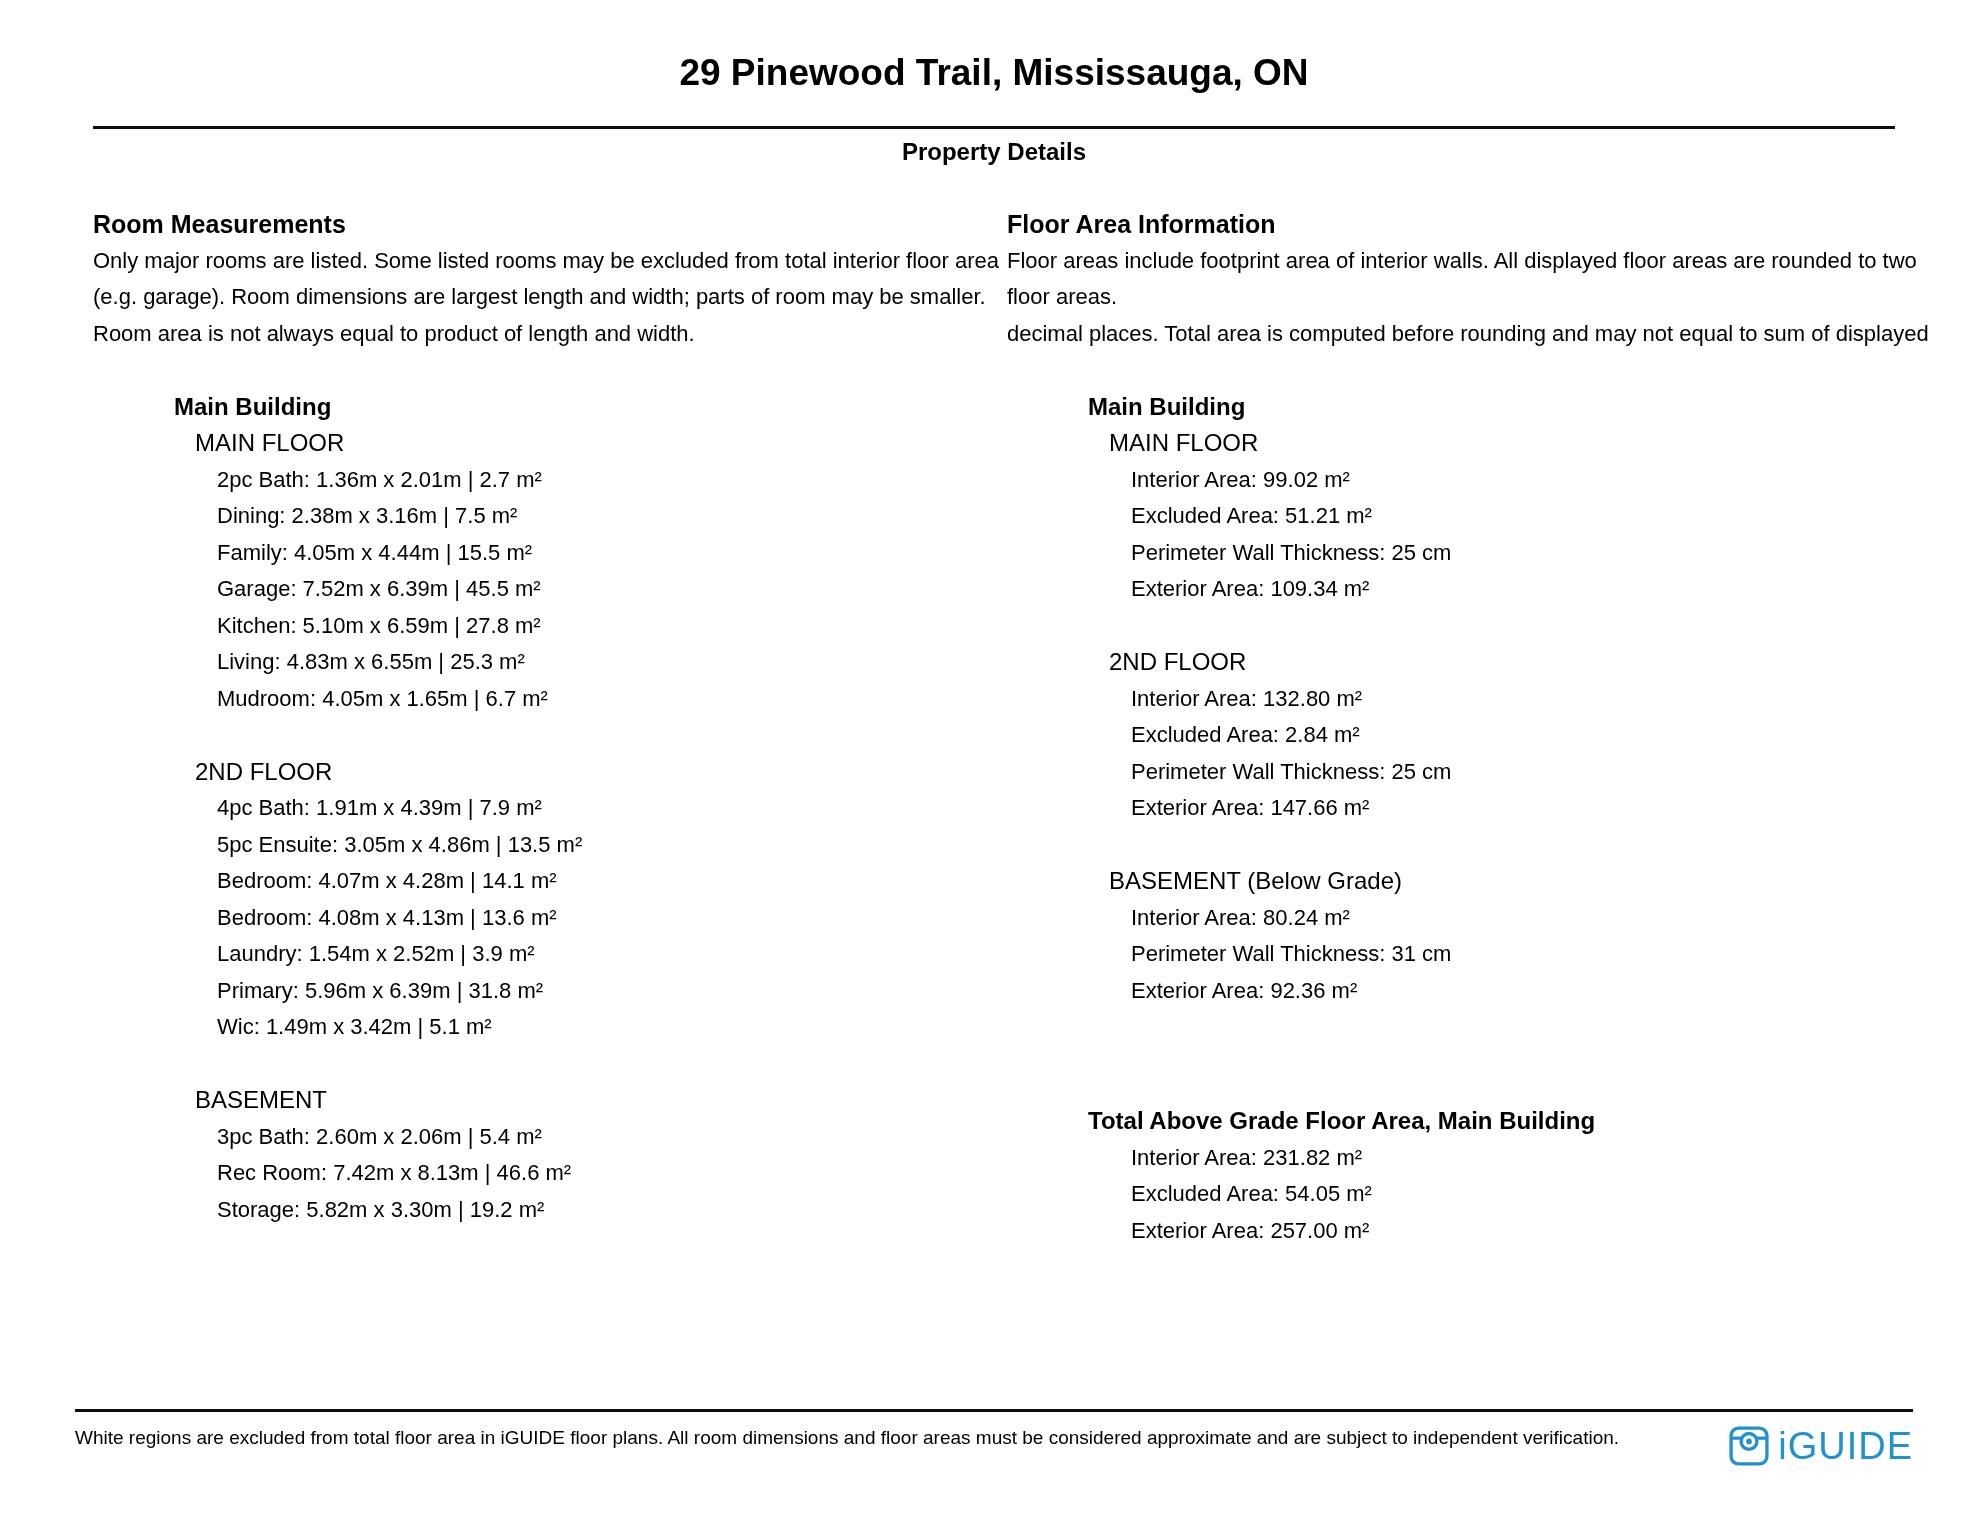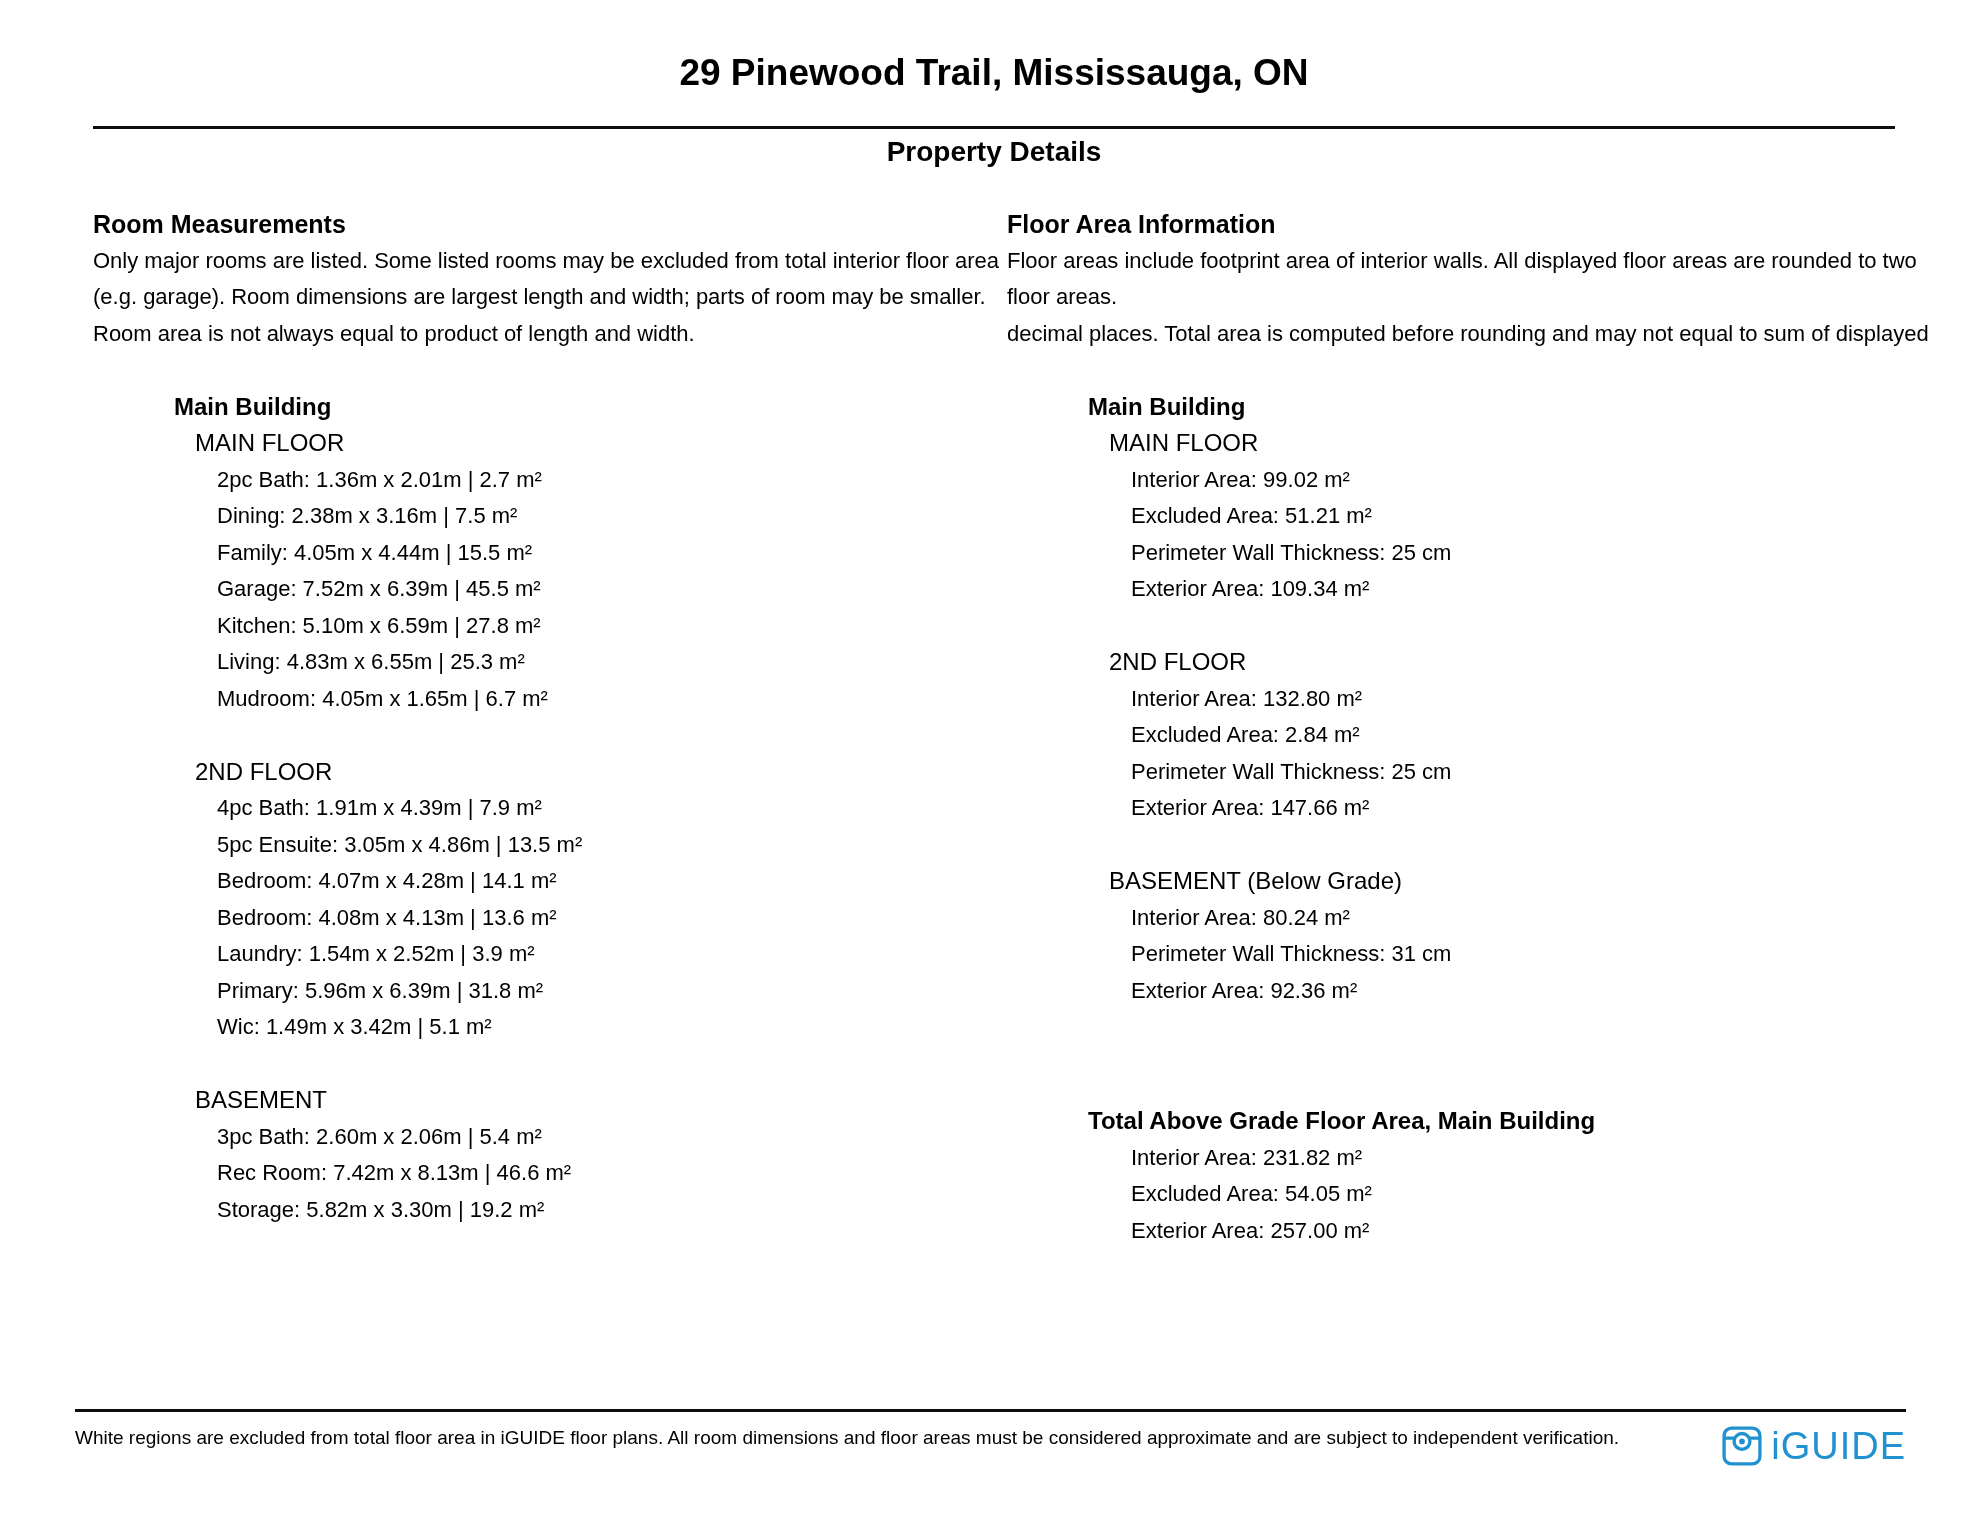--- a/index.html
+++ b/index.html
@@ -26,21 +26,21 @@
     text-align: center;
     letter-spacing: 0;
   }
   .header-rule {
     margin-top: 33px;
     height: 3px;
     background: #0d0d0d;
   }
   .page-subtitle {
     margin-top: 6px;
-    font-size: 28px;
+    font-size: 24px;
     line-height: 34px;
     font-weight: bold;
     text-align: center;
   }
   
   .columns {
     display: flex;
     margin-top: 37px;
   }
   .col { line-height: 36.5px; }
@@ -79,21 +79,21 @@
   .total-heading {
     font-size: 24px;
     font-weight: bold;
     line-height: 36.5px;
     padding-left: 81px;
   }
   
   .footer {
     position: absolute;
     left: 75px;
-    right: 82px;
+    right: 75px;
     top: 1409px;
   }
   .footer-rule {
     height: 3px;
     background: #0d0d0d;
   }
   .footer-row {
     display: flex;
     justify-content: space-between;
     align-items: flex-start;

